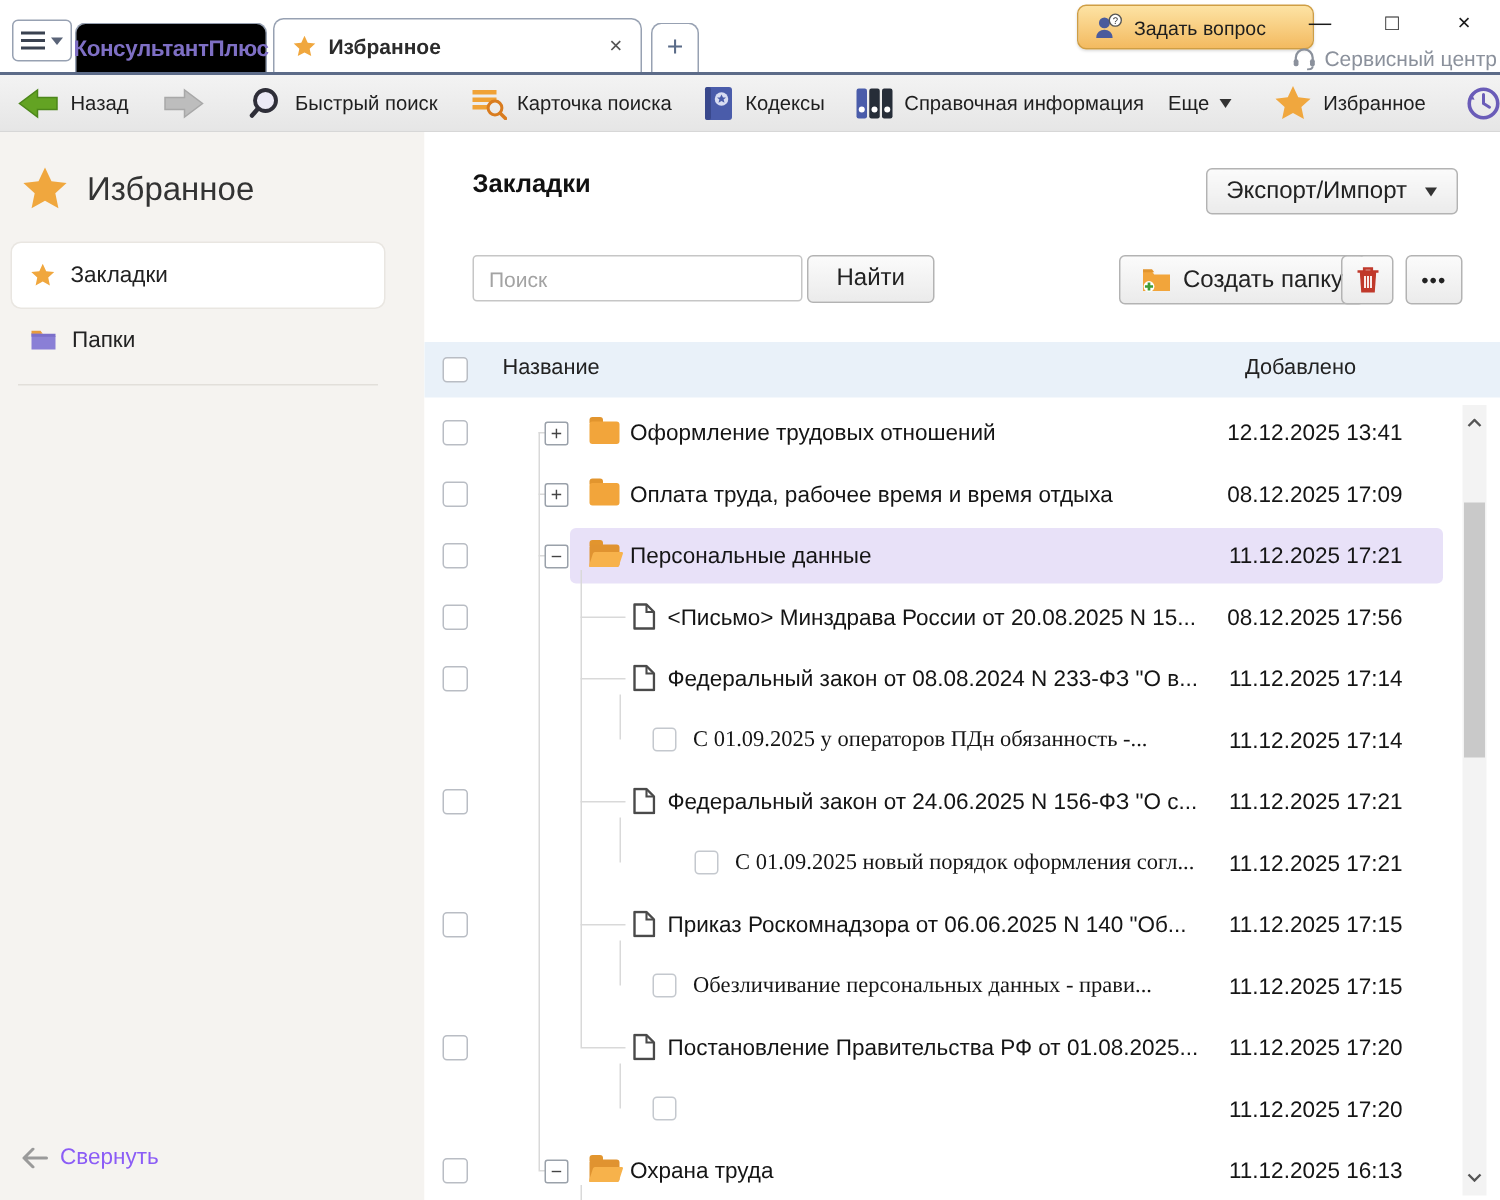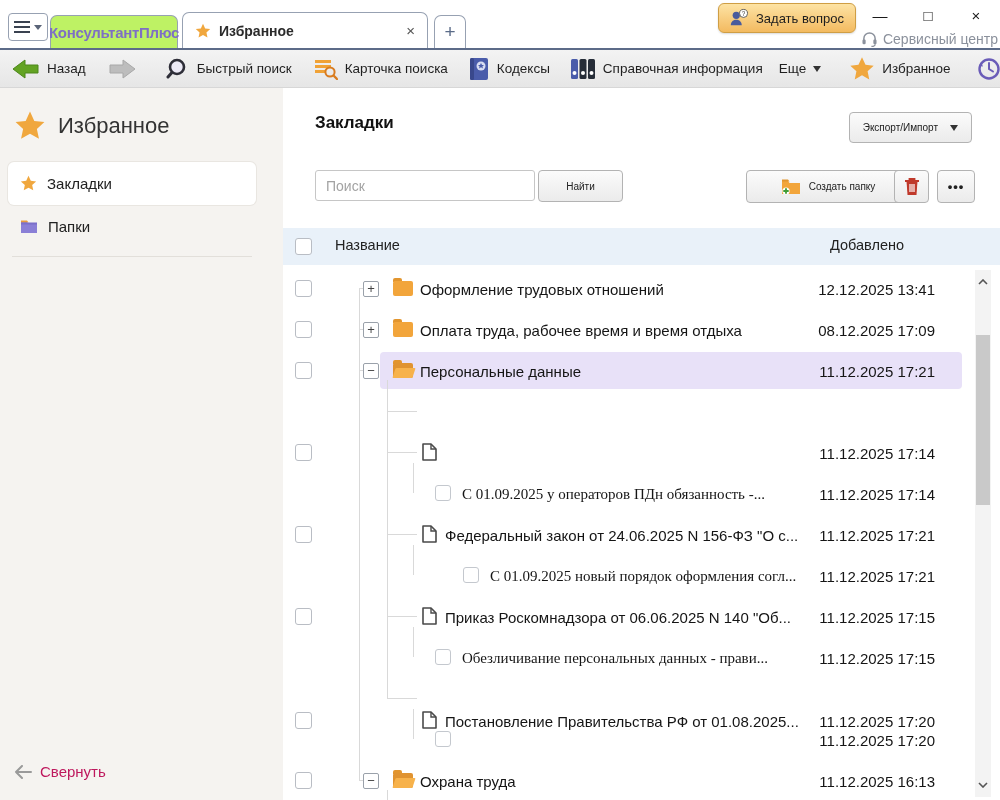--- a/index.html
+++ b/index.html
@@ -4,49 +4,49 @@
 <style>
   * { margin:0; padding:0; box-sizing:border-box; }
   html,body { width:1000px; height:800px; overflow:hidden; }
   body { font-family:"Liberation Sans","DejaVu Sans",sans-serif; background:#fff; position:relative; color:#1a1a1a; }
 
   
   .titlebar { position:absolute; top:0; left:0; right:0; height:48px; background:#fff; }
   .menu-btn { position:absolute; left:8px; top:13px; width:40px; height:28px; border:1px solid #97a1b2; border-radius:4px; background:#fff; display:flex; align-items:center; justify-content:center; gap:4px; cursor:pointer; }
   .burger { width:16px; height:2.5px; background:#3a4250; box-shadow:0 5px 0 #3a4250, 0 -5px 0 #3a4250; }
   .mini-caret { width:0; height:0; border-left:4px solid transparent; border-right:4px solid transparent; border-top:5px solid #5a6478; }
-  .logo-tab { position:absolute; left:50px; top:15px; width:128px; height:33px; border:1px solid #97a1b2; border-bottom:none; border-radius:7px 7px 0 0; background:#bef264; display:flex; align-items:center; justify-content:center; }
+  .logo-tab { position:absolute; left:50px; top:15px; width:128px; height:33px; border:1px solid #97a1b2; border-bottom:none; border-radius:7px 7px 0 0; background:#000000; display:flex; align-items:center; justify-content:center; }
   .logo-text { color:#7e6fc4; font-weight:700; font-size:15px; letter-spacing:-0.3px; }
   .active-tab { position:absolute; left:182px; top:12px; width:246px; height:36px; border:1px solid #97a1b2; border-bottom:none; border-radius:7px 7px 0 0; background:#fff; display:flex; align-items:center; padding:0 12px; gap:8px; font-size:14px; font-weight:600; color:#2b2b2b; }
   .tab-close { margin-left:auto; color:#555; font-size:15px; font-weight:400; cursor:pointer; }
   .new-tab { position:absolute; left:434px; top:15px; width:32px; height:33px; border:1px solid #97a1b2; border-bottom:none; border-radius:7px 7px 0 0; background:#fff; display:flex; align-items:center; justify-content:center; color:#5a6b88; font-size:19px; cursor:pointer; }
-  .ask-btn { position:absolute; left:718px; top:3px; width:138px; height:30px; background:linear-gradient(#fde3a4,#f3ba60); border:1px solid #cf9e44; border-radius:6px; display:flex; align-items:center; gap:7px; padding:0 10px; font-size:13px; color:#1e1e1e; cursor:pointer; box-shadow:0 1px 2px rgba(0,0,0,.15); }
+  .ask-btn { position:absolute; left:718px; top:3px; width:158px; height:30px; background:linear-gradient(#fde3a4,#f3ba60); border:1px solid #cf9e44; border-radius:6px; display:flex; align-items:center; gap:7px; padding:0 10px; font-size:13px; color:#1e1e1e; cursor:pointer; box-shadow:0 1px 2px rgba(0,0,0,.15); }
   .win-controls { position:absolute; right:0; top:0; display:flex; height:30px; }
   .win-btn { width:48px; display:flex; align-items:center; justify-content:center; font-size:15px; color:#1a1a1a; cursor:pointer; }
   .service-center { position:absolute; right:2px; top:31px; display:flex; align-items:center; gap:5px; color:#8b919c; font-size:14px; cursor:pointer; }
   .tabline { position:absolute; top:48px; left:0; right:0; height:2px; background:#5c6b88; }
 
   
   .toolbar { position:absolute; top:50px; left:0; right:0; height:38px; background:linear-gradient(#f3f3f3,#e6e6e6); border-bottom:1px solid #d7d7d7; display:flex; align-items:center; font-size:13.5px; color:#1f1f1f; }
   .tb-item { display:flex; align-items:center; gap:7px; cursor:pointer; white-space:nowrap; }
   .tb-sep { width:1px; height:20px; background:#c9c9c9; margin:0 8px; }
 
   
   .sidebar { position:absolute; top:88px; left:0; width:283px; bottom:0; background:#f5f3f0; }
   .side-title { position:absolute; left:14px; top:22px; display:flex; align-items:center; gap:12px; font-size:22px; color:#333; }
   .side-items { position:absolute; top:74px; left:8px; width:248px; }
   .side-item { height:43px; display:flex; align-items:center; gap:10px; padding-left:12px; font-size:15px; color:#222; cursor:pointer; }
   .side-item.selected { background:#fff; border-radius:6px; box-shadow:0 0 0 1px #e9e6e1; }
   .side-div { height:1px; background:#e2dfda; margin:8px 4px; }
-  .collapse { position:absolute; left:14px; bottom:20px; display:flex; align-items:center; gap:8px; color:#be185d; font-size:15px; cursor:pointer; }
+  .collapse { position:absolute; left:14px; bottom:20px; display:flex; align-items:center; gap:8px; color:#8b5cf6; font-size:15px; cursor:pointer; }
 
   
   .main { position:absolute; top:88px; left:283px; right:0; bottom:0; background:#fff; }
   .main-title { position:absolute; left:32px; top:25px; font-size:17px; font-weight:700; color:#111; }
-  .btn { border:1px solid #b3b3b3; border-radius:4px; background:linear-gradient(#fbfbfb,#ebebeb); font-size:10px; color:#222; display:flex; align-items:center; justify-content:center; cursor:pointer; font-family:inherit; }
+  .btn { border:1px solid #b3b3b3; border-radius:4px; background:linear-gradient(#fbfbfb,#ebebeb); font-size:16px; color:#222; display:flex; align-items:center; justify-content:center; cursor:pointer; font-family:inherit; }
   .export-btn { position:absolute; right:28px; top:24px; height:31px; padding:0 13px; gap:12px; }
   .caret { width:0; height:0; border-left:4.5px solid transparent; border-right:4.5px solid transparent; border-top:6px solid #333; }
   .search-input { position:absolute; left:32px; top:82px; width:220px; height:31px; border:1px solid #c6c6c6; border-radius:3px; padding:0 10px; font-size:14px; font-family:inherit; color:#333; outline:none; }
   .search-input::placeholder { color:#a3a3a3; }
   .find-btn { position:absolute; left:255px; top:82px; width:85px; height:32px; }
   .create-folder-btn { position:absolute; left:463px; top:82px; width:164px; height:33px; gap:8px; }
   .trash-btn { position:absolute; left:611px; top:82px; width:35px; height:33px; }
   .dots-btn { position:absolute; left:654px; top:82px; width:38px; height:33px; font-weight:700; letter-spacing:1px; font-size:13px; }
 
   .table-head { position:absolute; left:0; right:0; top:140px; height:37px; background:#e9f1f9; font-size:14.5px; color:#222; }
@@ -327,26 +327,36 @@
         <div class="cb cb-left"></div>
         <div class="expander">−</div>
         <div class="folder-ico open">
           <div class="tab"></div>
           <div class="body"></div>
           <div class="front"></div>
         </div>
         <div class="label">Персональные данные</div>
         <div class="date">11.12.2025 17:21</div>
       </div>
-      <div class="row doc" style="top: 164px;">
+      <div class="row doc" style="top: 123px;">
         <div class="cb cb-left"></div>
         <div class="doc-ico"><svg width="15" height="18" viewBox="0 0 15 18">
             <path d="M1 1h8l5 5v11H1z" fill="#fff" stroke="#4a4a4a" stroke-width="1.6" stroke-linejoin="round"></path>
             <path d="M9 1v5h5" fill="none" stroke="#4a4a4a" stroke-width="1.4"></path>
           </svg></div>
+        <div class="label">&lt;Письмо&gt; Минздрава России от 20.08.2025 N 15...</div>
+        <div class="date">08.12.2025 17:56</div>
+      </div>
+      <div class="row doc" style="top: 164px;">
+        <div class="cb cb-left"></div>
+        <div class="doc-ico"><svg width="15" height="18" viewBox="0 0 15 18">
+            <path d="M1 1h8l5 5v11H1z" fill="#fff" stroke="#4a4a4a" stroke-width="1.6" stroke-linejoin="round"></path>
+            <path d="M9 1v5h5" fill="none" stroke="#4a4a4a" stroke-width="1.4"></path>
+          </svg></div>
+        <div class="label">Федеральный закон от 08.08.2024 N 233-ФЗ "О в...</div>
         <div class="date">11.12.2025 17:14</div>
       </div>
       <div class="row bookmark" style="top: 205px;">
         <div class="cb cb-inline"></div>
         <div class="label">С 01.09.2025 у операторов ПДн обязанность -...</div>
         <div class="date">11.12.2025 17:14</div>
       </div>
       <div class="row doc" style="top: 246px;">
         <div class="cb cb-left"></div>
         <div class="doc-ico"><svg width="15" height="18" viewBox="0 0 15 18">
@@ -368,21 +378,21 @@
             <path d="M9 1v5h5" fill="none" stroke="#4a4a4a" stroke-width="1.4"></path>
           </svg></div>
         <div class="label">Приказ Роскомнадзора от 06.06.2025 N 140 "Об...</div>
         <div class="date">11.12.2025 17:15</div>
       </div>
       <div class="row bookmark" style="top: 369px;">
         <div class="cb cb-inline"></div>
         <div class="label">Обезличивание персональных данных - прави...</div>
         <div class="date">11.12.2025 17:15</div>
       </div>
-      <div class="row doc" style="top: 432px;">
+      <div class="row doc" style="top: 410px;">
         <div class="cb cb-left"></div>
         <div class="doc-ico"><svg width="15" height="18" viewBox="0 0 15 18">
             <path d="M1 1h8l5 5v11H1z" fill="#fff" stroke="#4a4a4a" stroke-width="1.6" stroke-linejoin="round"></path>
             <path d="M9 1v5h5" fill="none" stroke="#4a4a4a" stroke-width="1.4"></path>
           </svg></div>
         <div class="label">Постановление Правительства РФ от 01.08.2025...</div>
         <div class="date">11.12.2025 17:20</div>
       </div>
       <div class="row bookmark" style="top: 451px;">
         <div class="cb cb-inline"></div>

